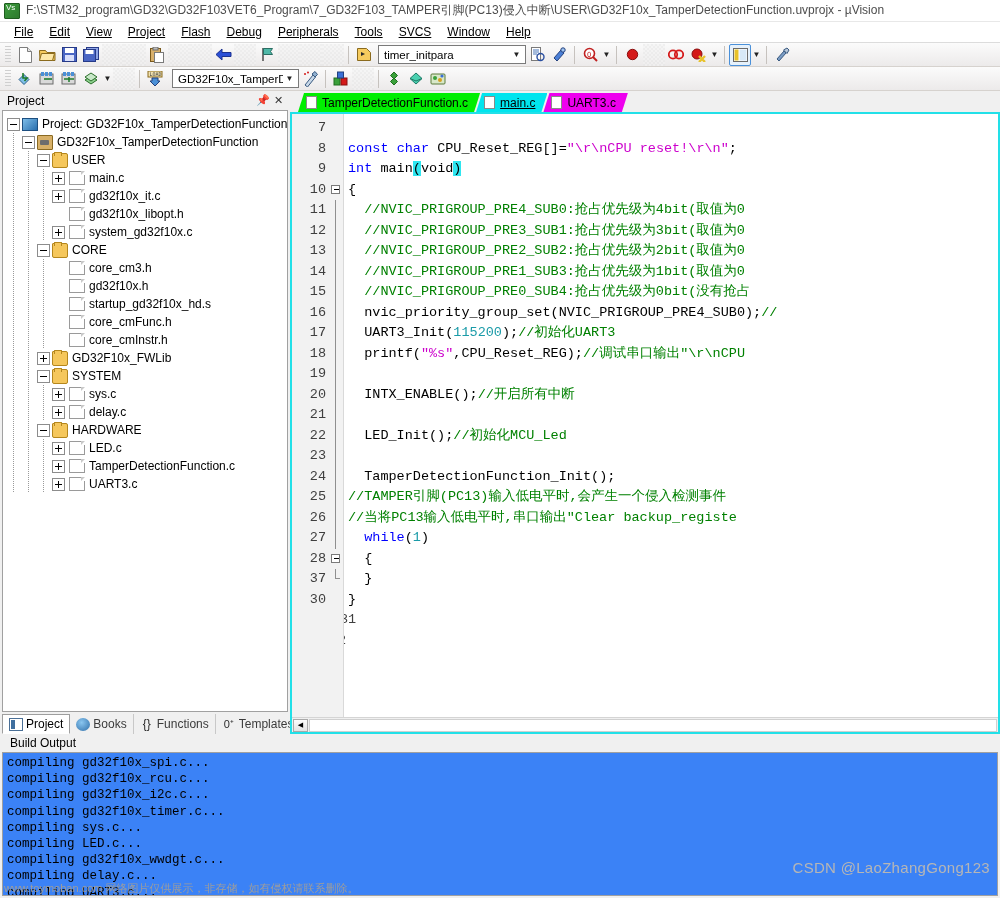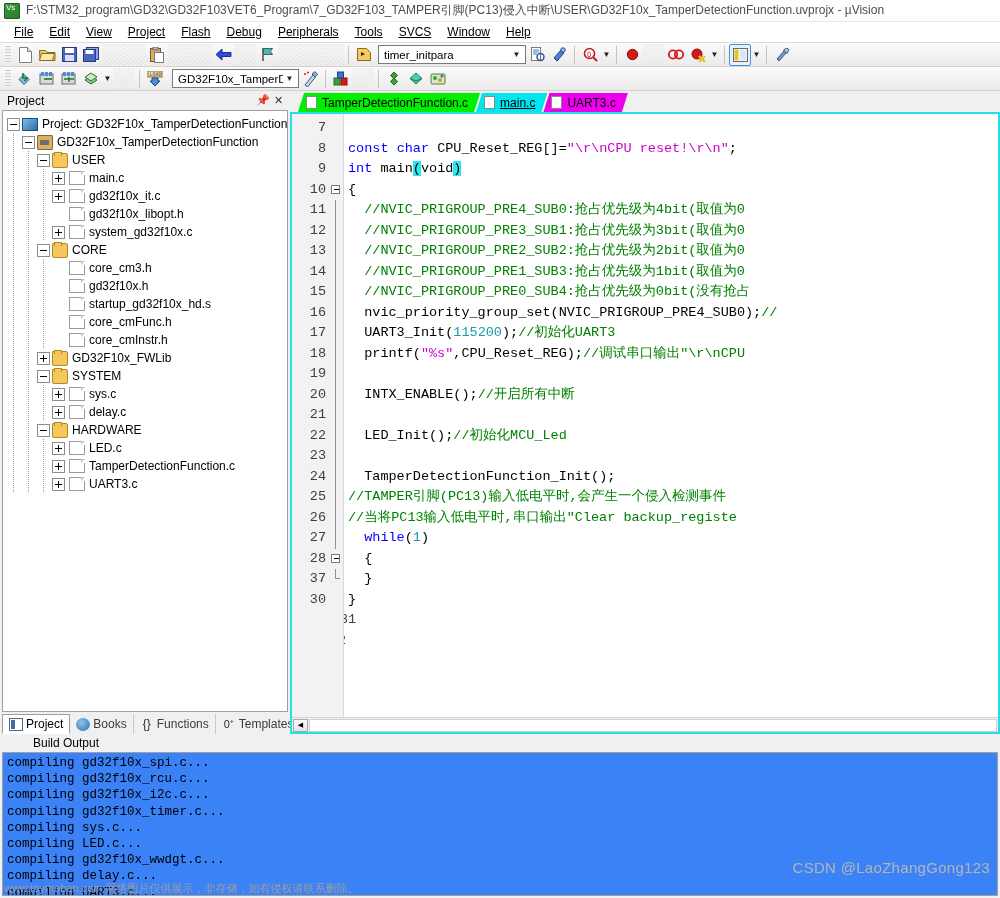--- a/index.html
+++ b/index.html
@@ -145,22 +145,22 @@
   .num { color: #1a9ba8; }
   .plain { color: #000; }
   .brk { background: #2ee6f0; color: #000; }
   .hscroll { height: 15px; flex: 0 0 15px; background: #f0f0f0; border-top: 1px solid #d5d5d5;
     display: flex; align-items: center; }
   .hs-btn { width: 15px; height: 13px; margin-left: 1px; background: linear-gradient(#fdfdfd,#e3e3e3);
     border: 1px solid #a9a9a9; font-size: 7px; display: flex; align-items: center; justify-content: center; }
   .hs-track { flex: 1 1 auto; height: 13px; background: #fff; border: 1px solid #d0d0d0; margin: 0 1px; }
 
   
-  .build-caption { height: 18px; display: flex; align-items: center; padding-left: 4px;
-    font-size: 12px; background: #f0f0f0; flex: 0 0 18px; margin-left: 29px; }
+  .build-caption { height: 18px; display: flex; align-items: center; padding-left: 10px;
+    font-size: 12px; background: #f0f0f0; flex: 0 0 18px; }
   .build-box { flex: 0 0 auto; height: 144px; background: #3b82f6; border: 1px solid #a0a0a0;
     margin: 0 2px 2px 2px; overflow: hidden; position: relative; }
   .build-text { padding: 2px 0 0 4px; font-family: "Liberation Mono", monospace;
     font-size: 12.5px; line-height: 16.2px; color: #000; white-space: pre; }
 
   
   .wm-right { position: absolute; right: 10px; bottom: 22px; font-size: 15px; color: #b6b6b6;
     font-family: "Liberation Sans", sans-serif; letter-spacing: .3px; }
   .wm-left { position: absolute; left: 4px; bottom: 2px; font-size: 11px; color: #9d9d9d; }
 </style>

